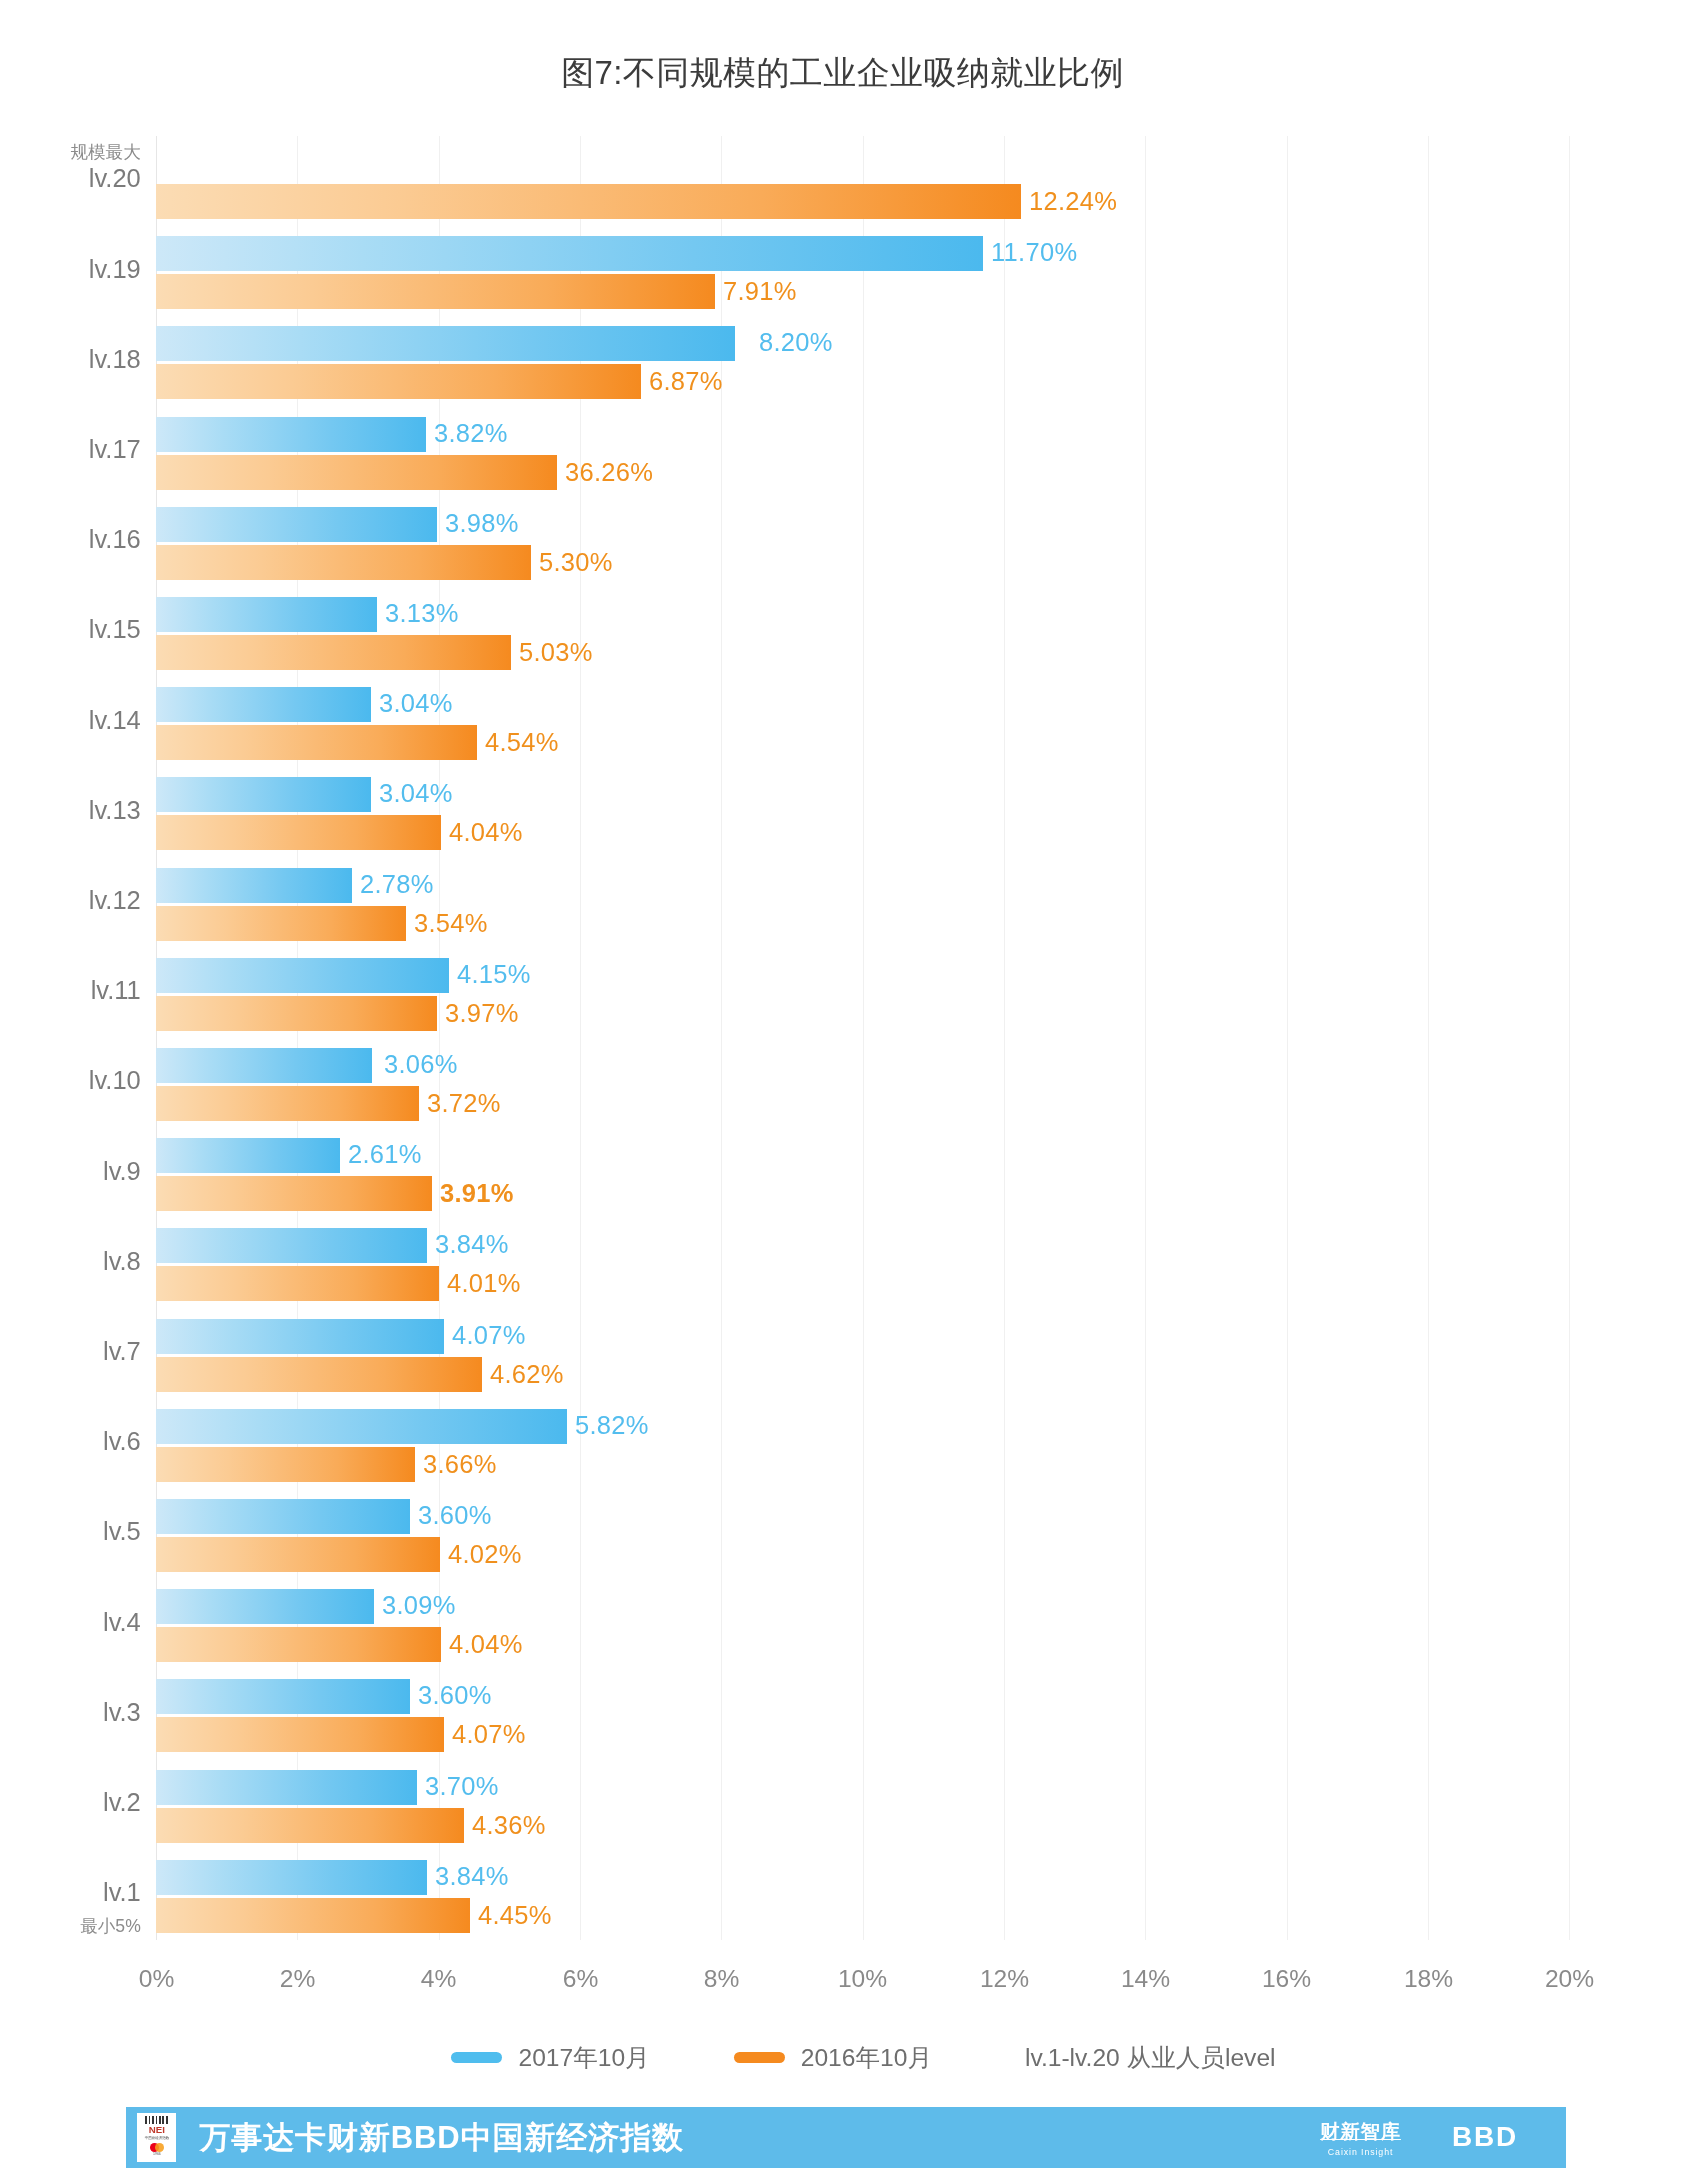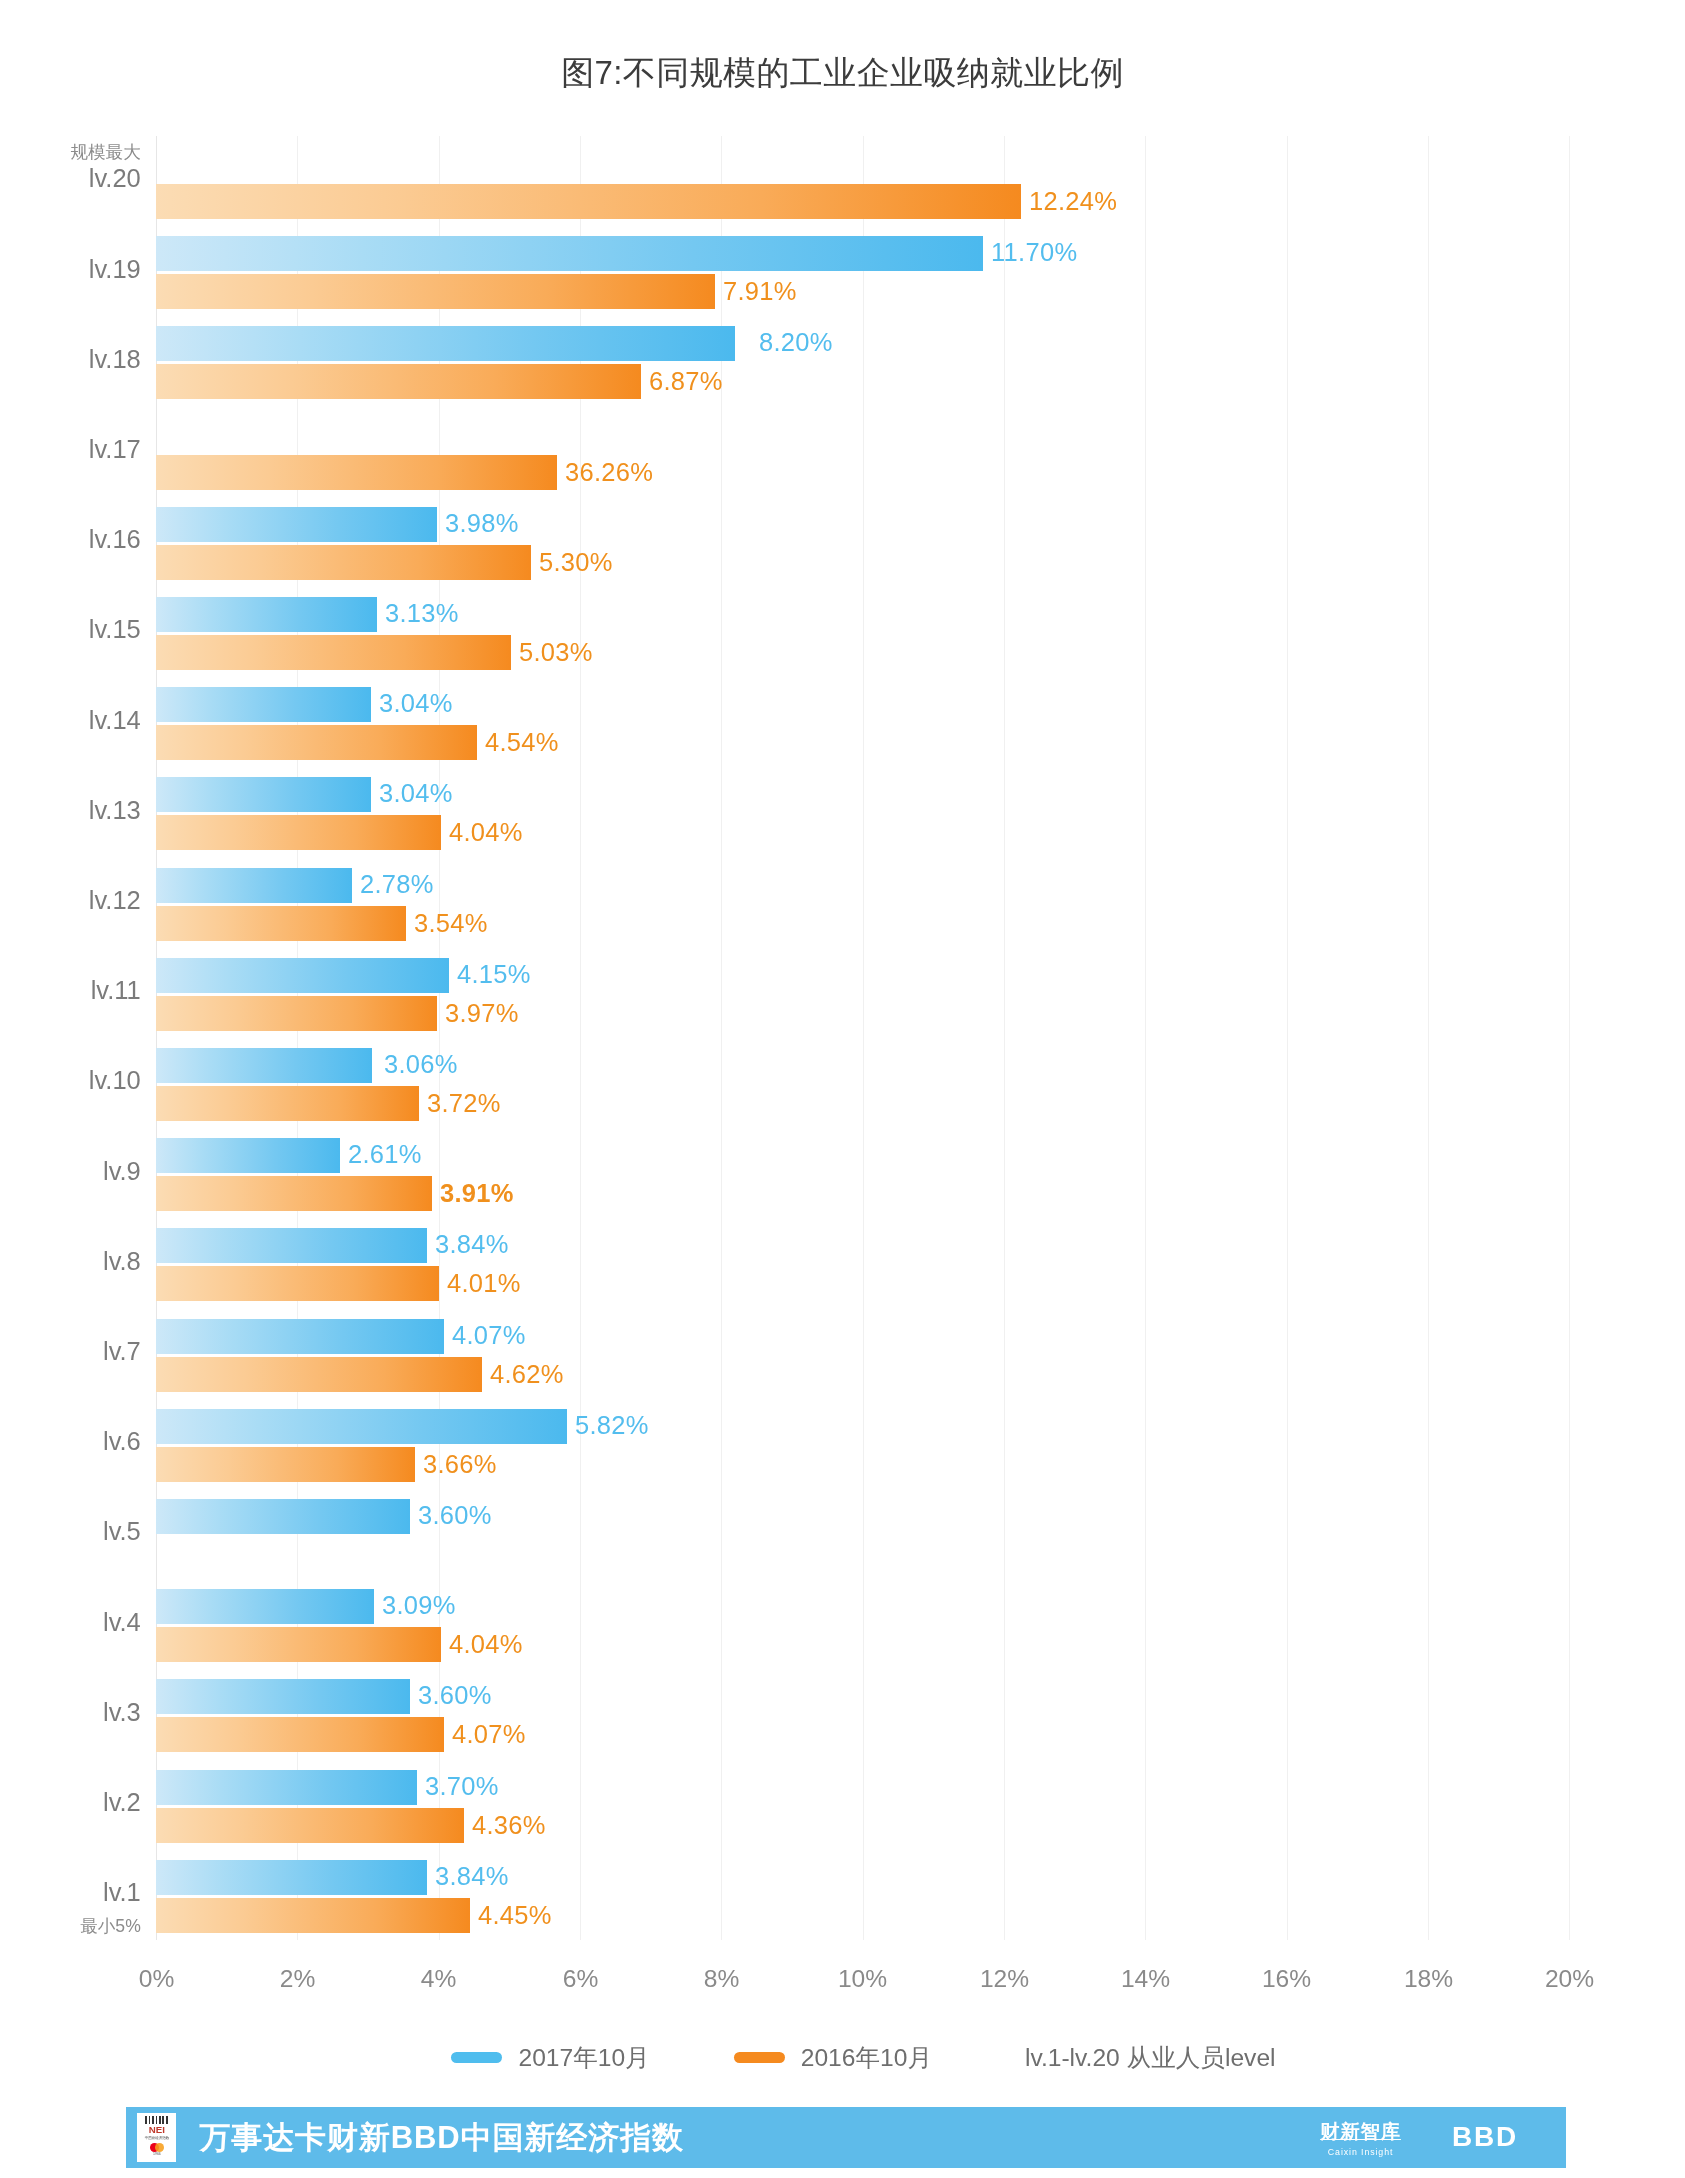--- a/index.html
+++ b/index.html
@@ -261,20 +261,24 @@
       <div class="bar-track blue" style="width: 1413px;">
         <div class="bar blue" style="width: 579px;"></div>
         <div class="bar-value blue" style="left: 555px; padding-left: 48px;">8.20%</div>
       </div>
       <div class="bar-track orange" style="width: 1413px;">
         <div class="bar orange" style="width: 485px;"></div>
         <div class="bar-value orange" style="left: 485px;">6.87%</div>
       </div>
     </div>
     <div class="row" style="top: 271px; height: 90px;">
+      <div class="bar-track blue" style="width: 1413px;">
+        <div class="bar blue" style="width: 270px;"></div>
+        <div class="bar-value blue" style="left: 270px;">3.82%</div>
+      </div>
       <div class="bar-track orange" style="width: 1413px;">
         <div class="bar orange" style="width: 401px;"></div>
         <div class="bar-value orange" style="left: 401px;">36.26%</div>
       </div>
     </div>
     <div class="row" style="top: 361px; height: 90px;">
       <div class="bar-track blue" style="width: 1413px;">
         <div class="bar blue" style="width: 281px;"></div>
         <div class="bar-value blue" style="left: 281px;">3.98%</div>
       </div>
@@ -380,20 +384,24 @@
       </div>
       <div class="bar-track orange" style="width: 1413px;">
         <div class="bar orange" style="width: 259px;"></div>
         <div class="bar-value orange" style="left: 259px;">3.66%</div>
       </div>
     </div>
     <div class="row" style="top: 1353px; height: 90px;">
       <div class="bar-track blue" style="width: 1413px;">
         <div class="bar blue" style="width: 254px;"></div>
         <div class="bar-value blue" style="left: 254px;">3.60%</div>
+      </div>
+      <div class="bar-track orange" style="width: 1413px;">
+        <div class="bar orange" style="width: 284px;"></div>
+        <div class="bar-value orange" style="left: 284px;">4.02%</div>
       </div>
     </div>
     <div class="row" style="top: 1443px; height: 90px;">
       <div class="bar-track blue" style="width: 1413px;">
         <div class="bar blue" style="width: 218px;"></div>
         <div class="bar-value blue" style="left: 218px;">3.09%</div>
       </div>
       <div class="bar-track orange" style="width: 1413px;">
         <div class="bar orange" style="width: 285px;"></div>
         <div class="bar-value orange" style="left: 285px;">4.04%</div>

